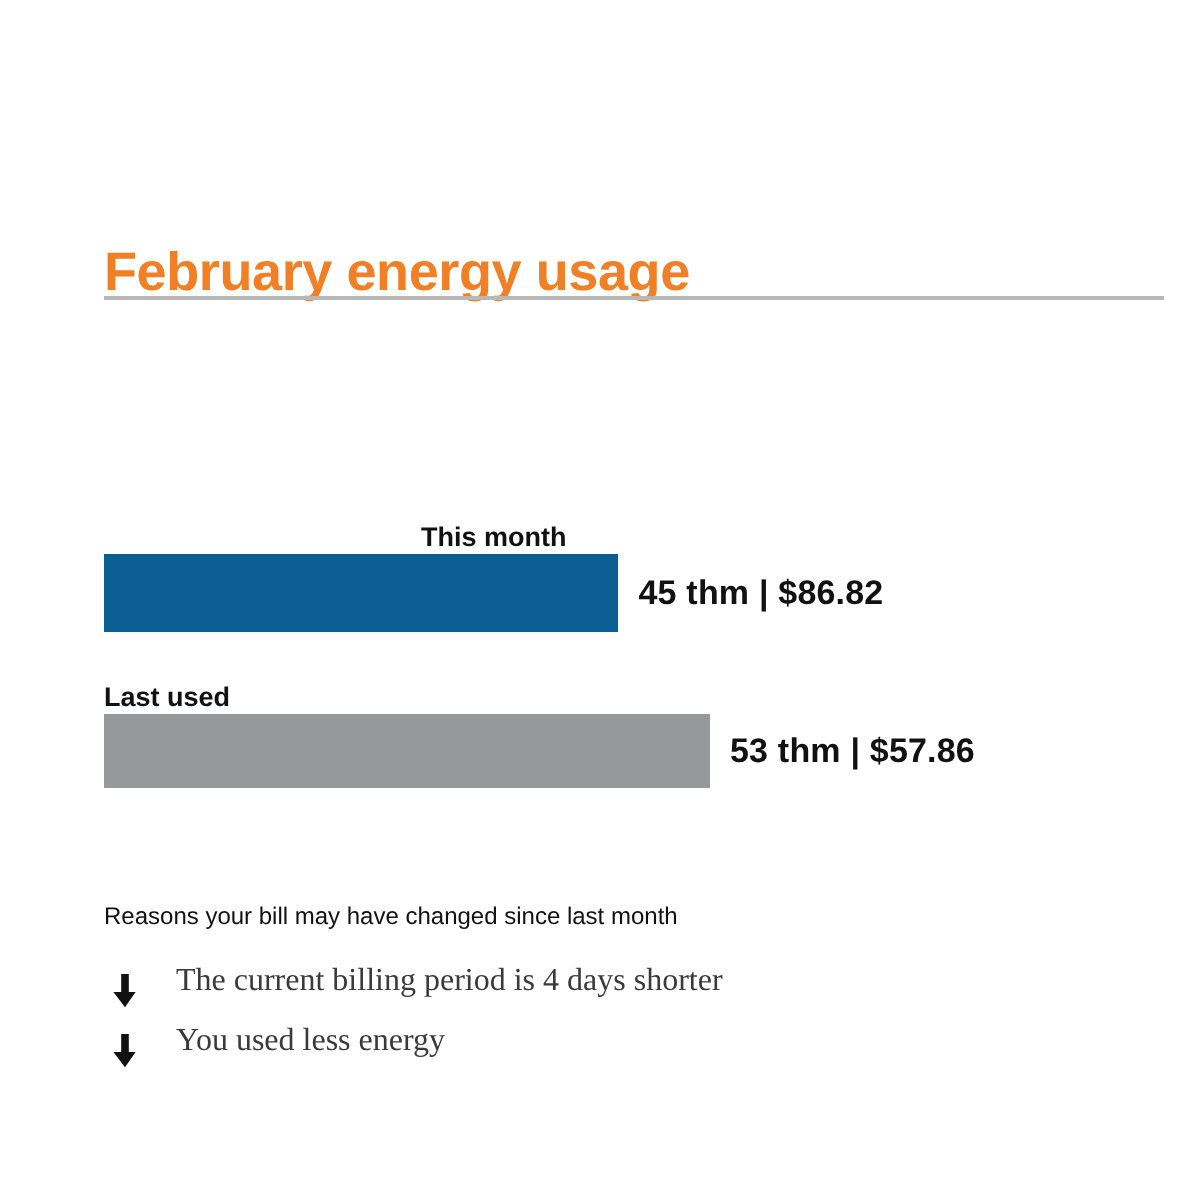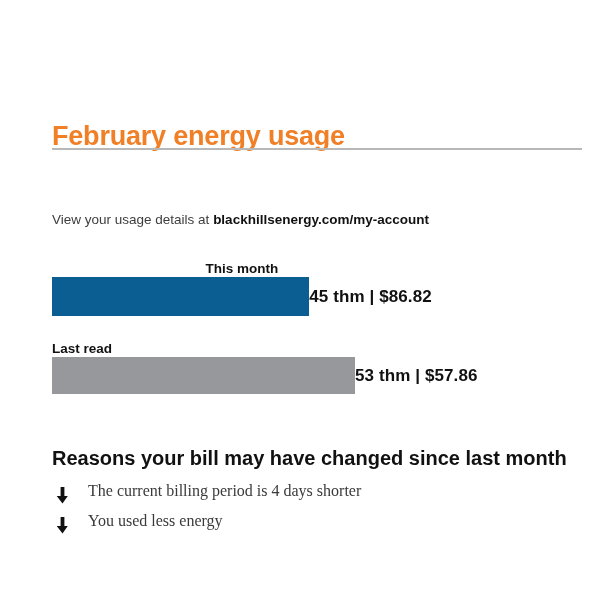--- a/index.html
+++ b/index.html
@@ -99,35 +99,36 @@
     height: 39px;
   }
   .bar.blue  { background: #0B5E92; }
   .bar.gray  { background: #96989B; }
 
   .bar-value {
     font-size: 17px;
     font-weight: bold;
     color: #111111;
     white-space: nowrap;
+    padding-left: 10px;
     letter-spacing: 0.1px;
   }
 
   #this-month-block { top: 240px; text-align: center; }
   #last-year-block  { top: 320px; }
 
   #last-year-block .bar { height: 37px; }
 
   
   .reasons-heading {
     position: absolute;
     left: 36px;
     top: 427px;
-    font-size: 20px;
-    font-weight: bold;
+    font-size: 12px;
+    font-weight: normal;
     line-height: 22px;
     color: #111111;
     white-space: nowrap;
   }
 
   .reasons-list {
     position: absolute;
     left: 36px;
     top: 460px;
     width: 520px;
@@ -161,35 +162,31 @@
 </head>
 <body>
 
 <div class="page">
 
   <h1 class="title">February energy usage</h1>
 
   <div class="rule"></div>
 
 
-  <div class="view-line">
-    <span>View your usage details at</span>
-    <span class="url">blackhillsenergy.com/my-account</span>
-  </div>
 
   <div class="bar-block" id="this-month-block">
     <div class="bar-label">This month</div>
     <div class="bar-row">
       <div class="bar blue" id="bar-this-month" style="width: 257.264px; background: rgb(11, 94, 146);"></div>
       <div class="bar-value">45 thm | $86.82</div>
     </div>
   </div>
 
   <div class="bar-block" id="last-year-block">
-    <div class="bar-label">Last read</div>
+    <div class="bar-label">Last used</div>
     <div class="bar-row">
       <div class="bar gray" id="bar-last-year" style="width: 303px; background: rgb(150, 152, 155);"></div>
       <div class="bar-value">53 thm | $57.86</div>
     </div>
   </div>
 
   <div class="reasons-heading">Reasons your bill may have changed since last month</div>
 
   <div class="reasons-list" id="reasons-list">
       <div class="reason-item">

